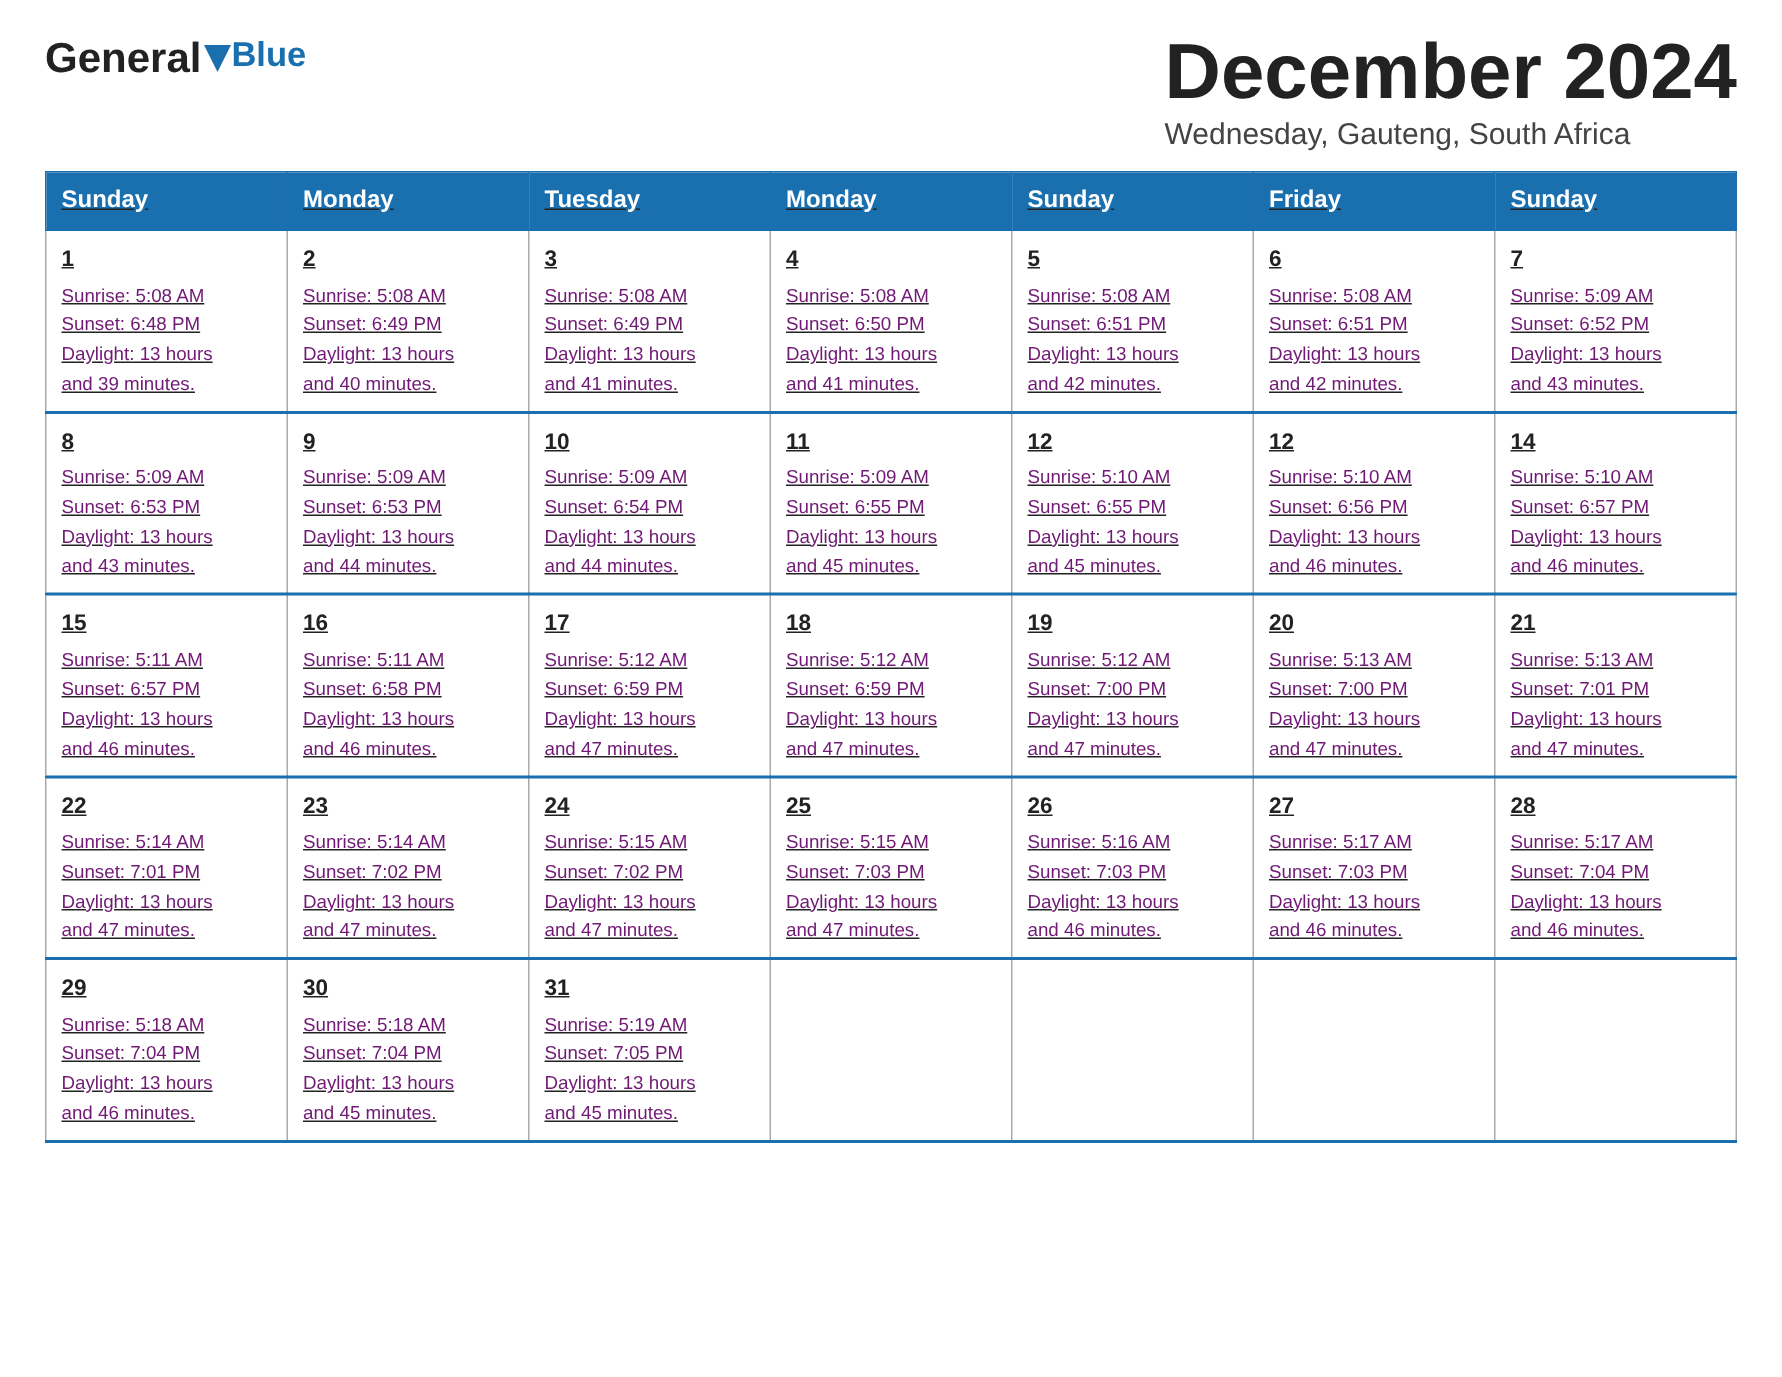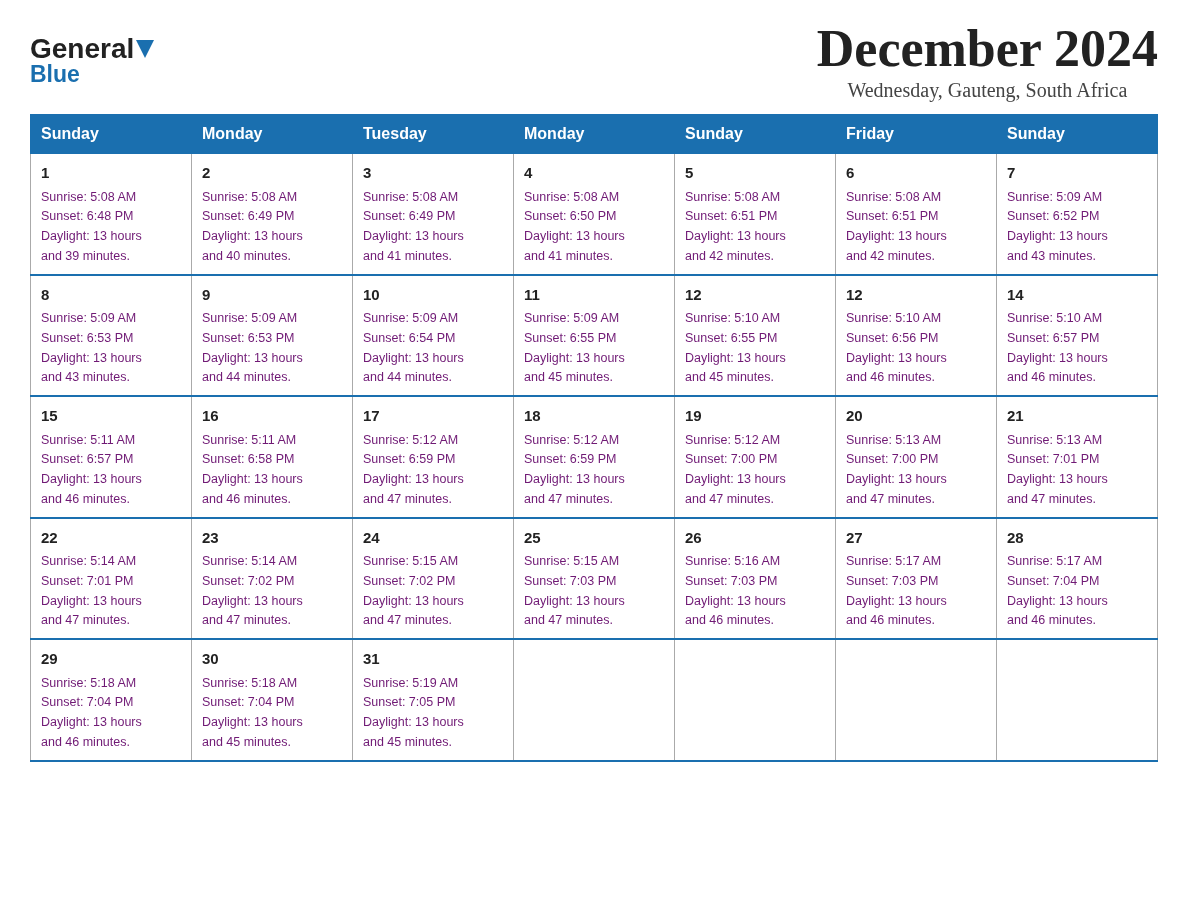--- a/index.html
+++ b/index.html
@@ -10,55 +10,55 @@
       color: #222;
     }
     .header {
       display: flex;
       align-items: flex-start;
       justify-content: space-between;
       margin-bottom: 10px;
     }
     .logo {
       display: flex;
-      flex-direction: column;
+      flex-direction: row;
       align-items: flex-start;
-      margin-top: 15px;
+      margin-top: 5px;
     }
     .logo-text {
       font-size: 28px;
       font-weight: bold;
       color: #222;
       line-height: 1;
     }
     .logo-blue {
       color: #1a6faf;
       font-size: 23px;
       font-weight: bold;
       margin-top: -2px;
     }
     .title-block {
-      text-align: center;
-      font-family: Liberation Serif, serif;
+      text-align: left;
     }
     .month-title {
       font-size: 52px;
       font-weight: bold;
       color: #222;
       line-height: 1.1;
     }
     .location {
       font-size: 20px;
       color: #444;
       margin-top: 2px;
     }
     .calendar {
       width: 100%;
       border-collapse: collapse;
       margin-top: 12px;
+      text-decoration: underline;
     }
     .calendar thead tr th {
       background-color: #1a6faf;
       color: #fff;
       font-size: 16px;
       font-weight: bold;
       padding: 10px 10px;
       text-align: left;
       border: 1px solid #1a6faf;
     }

